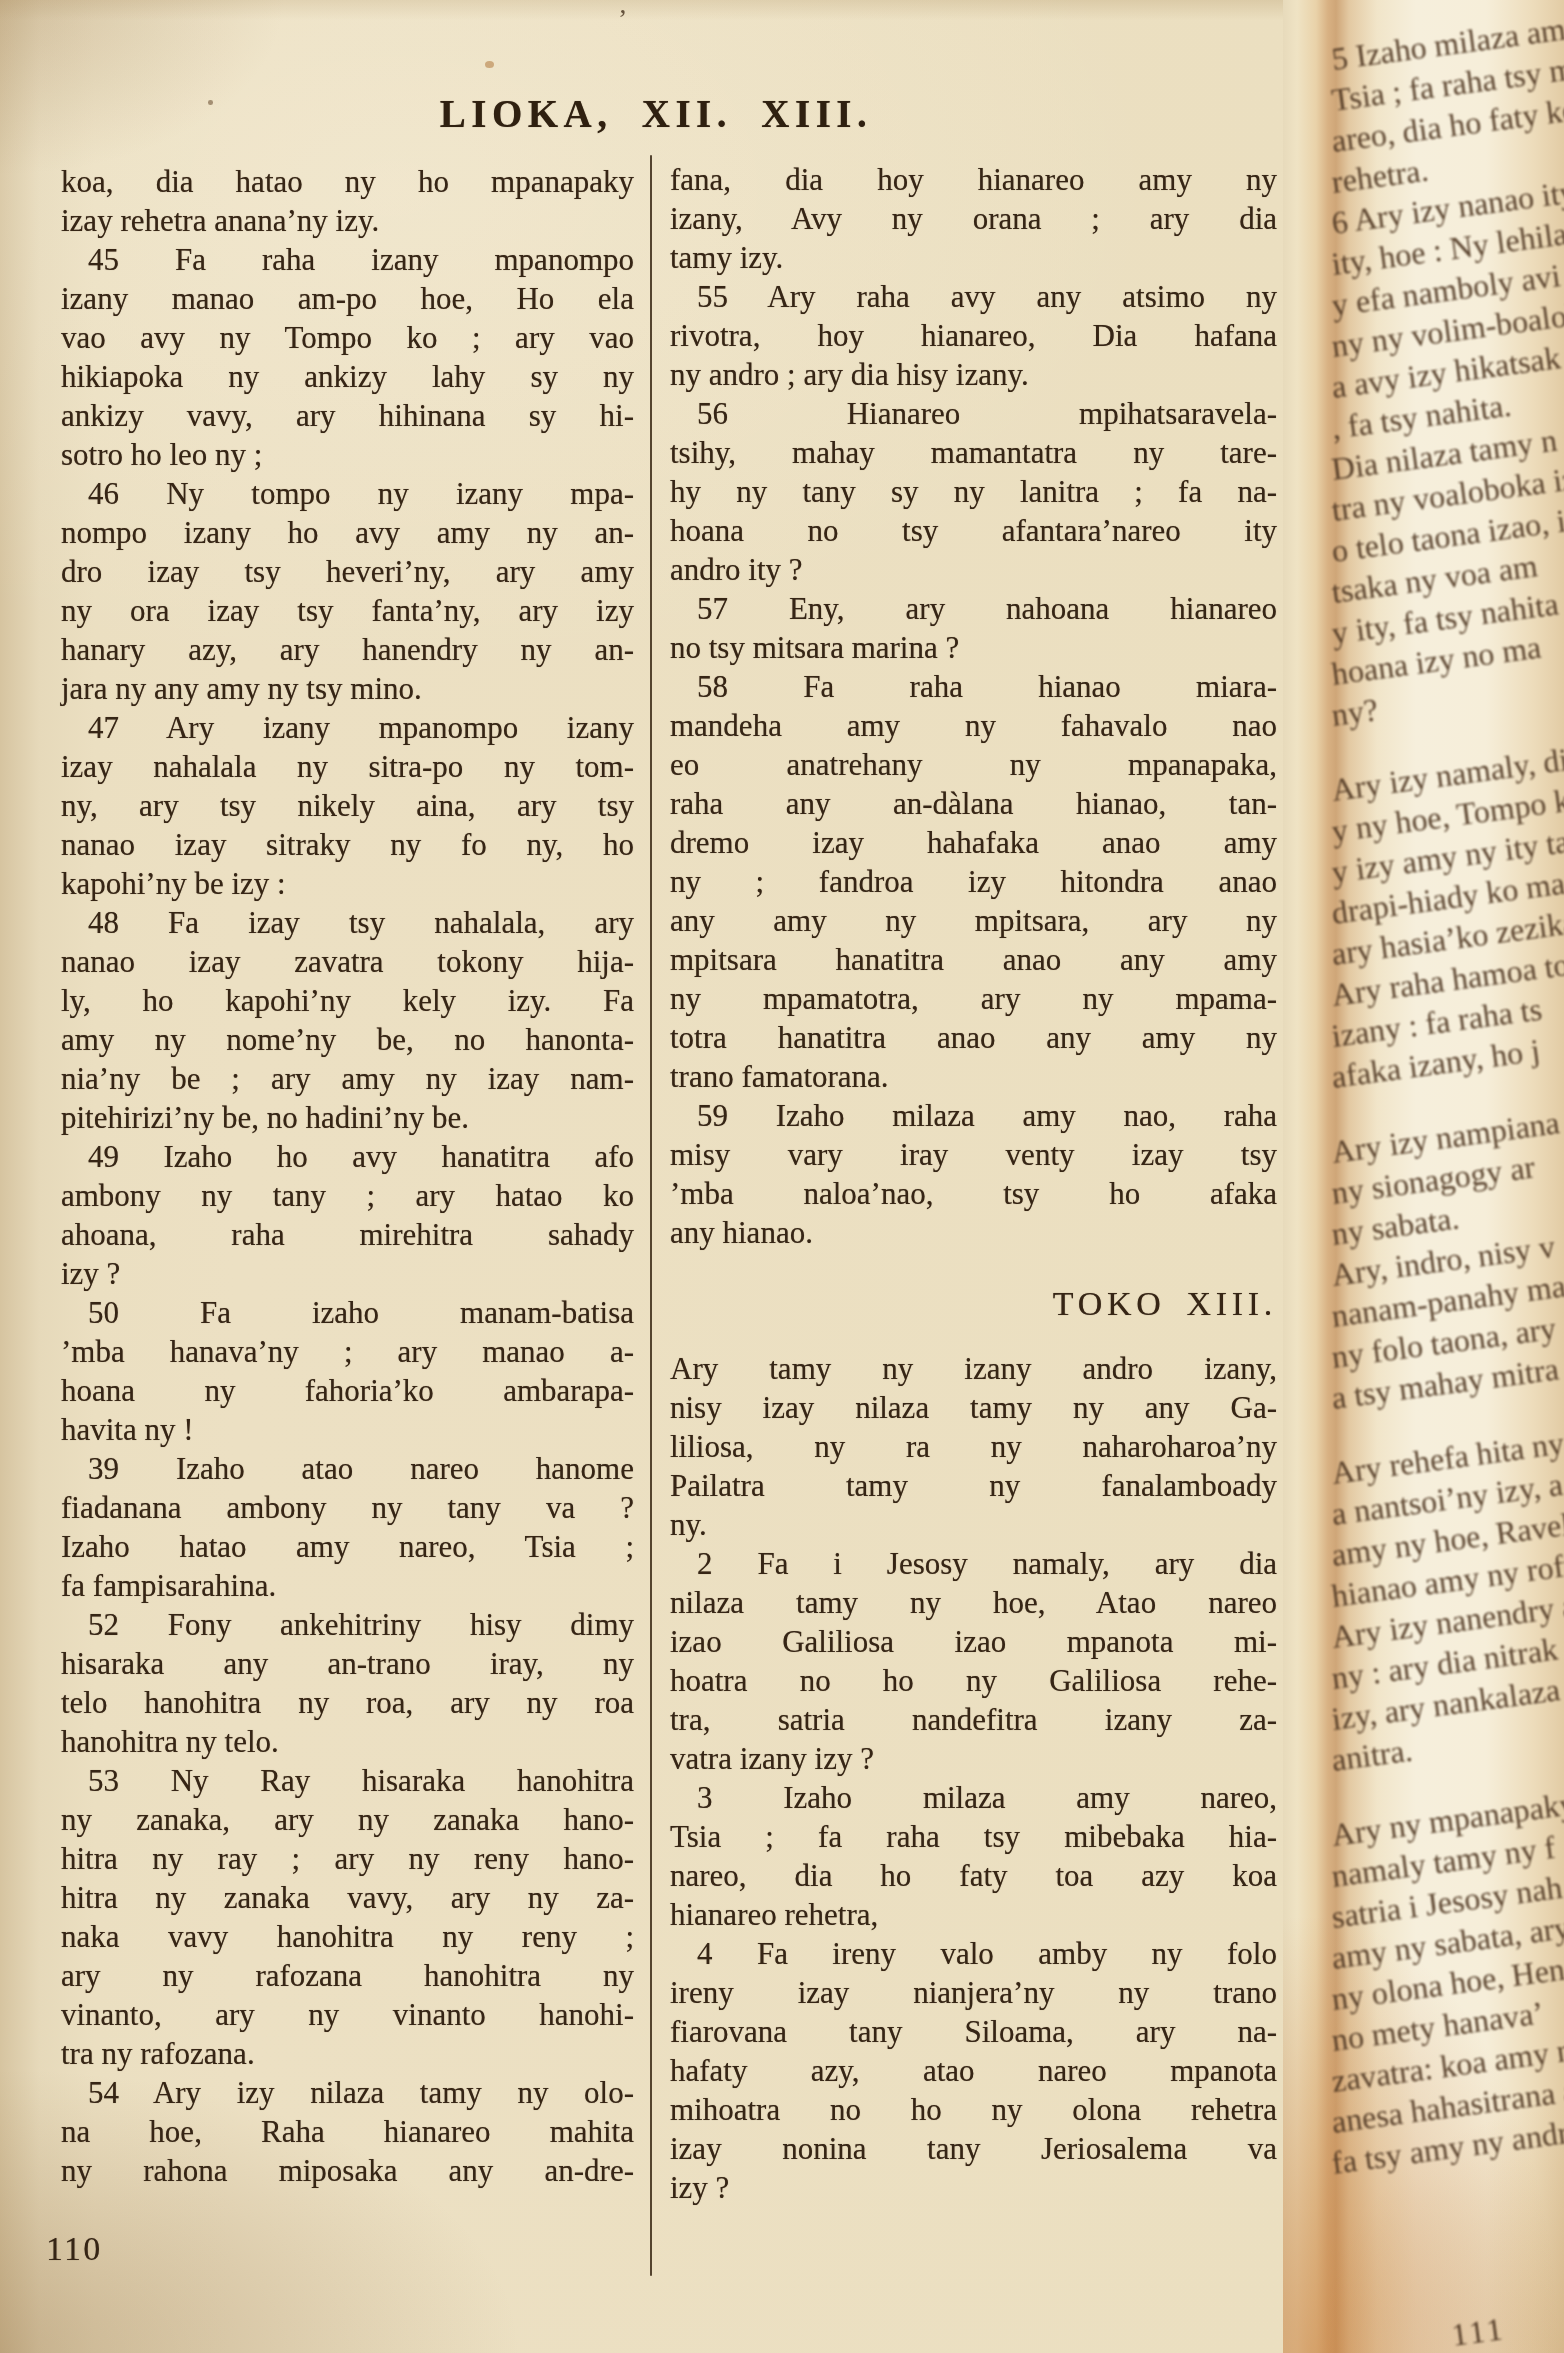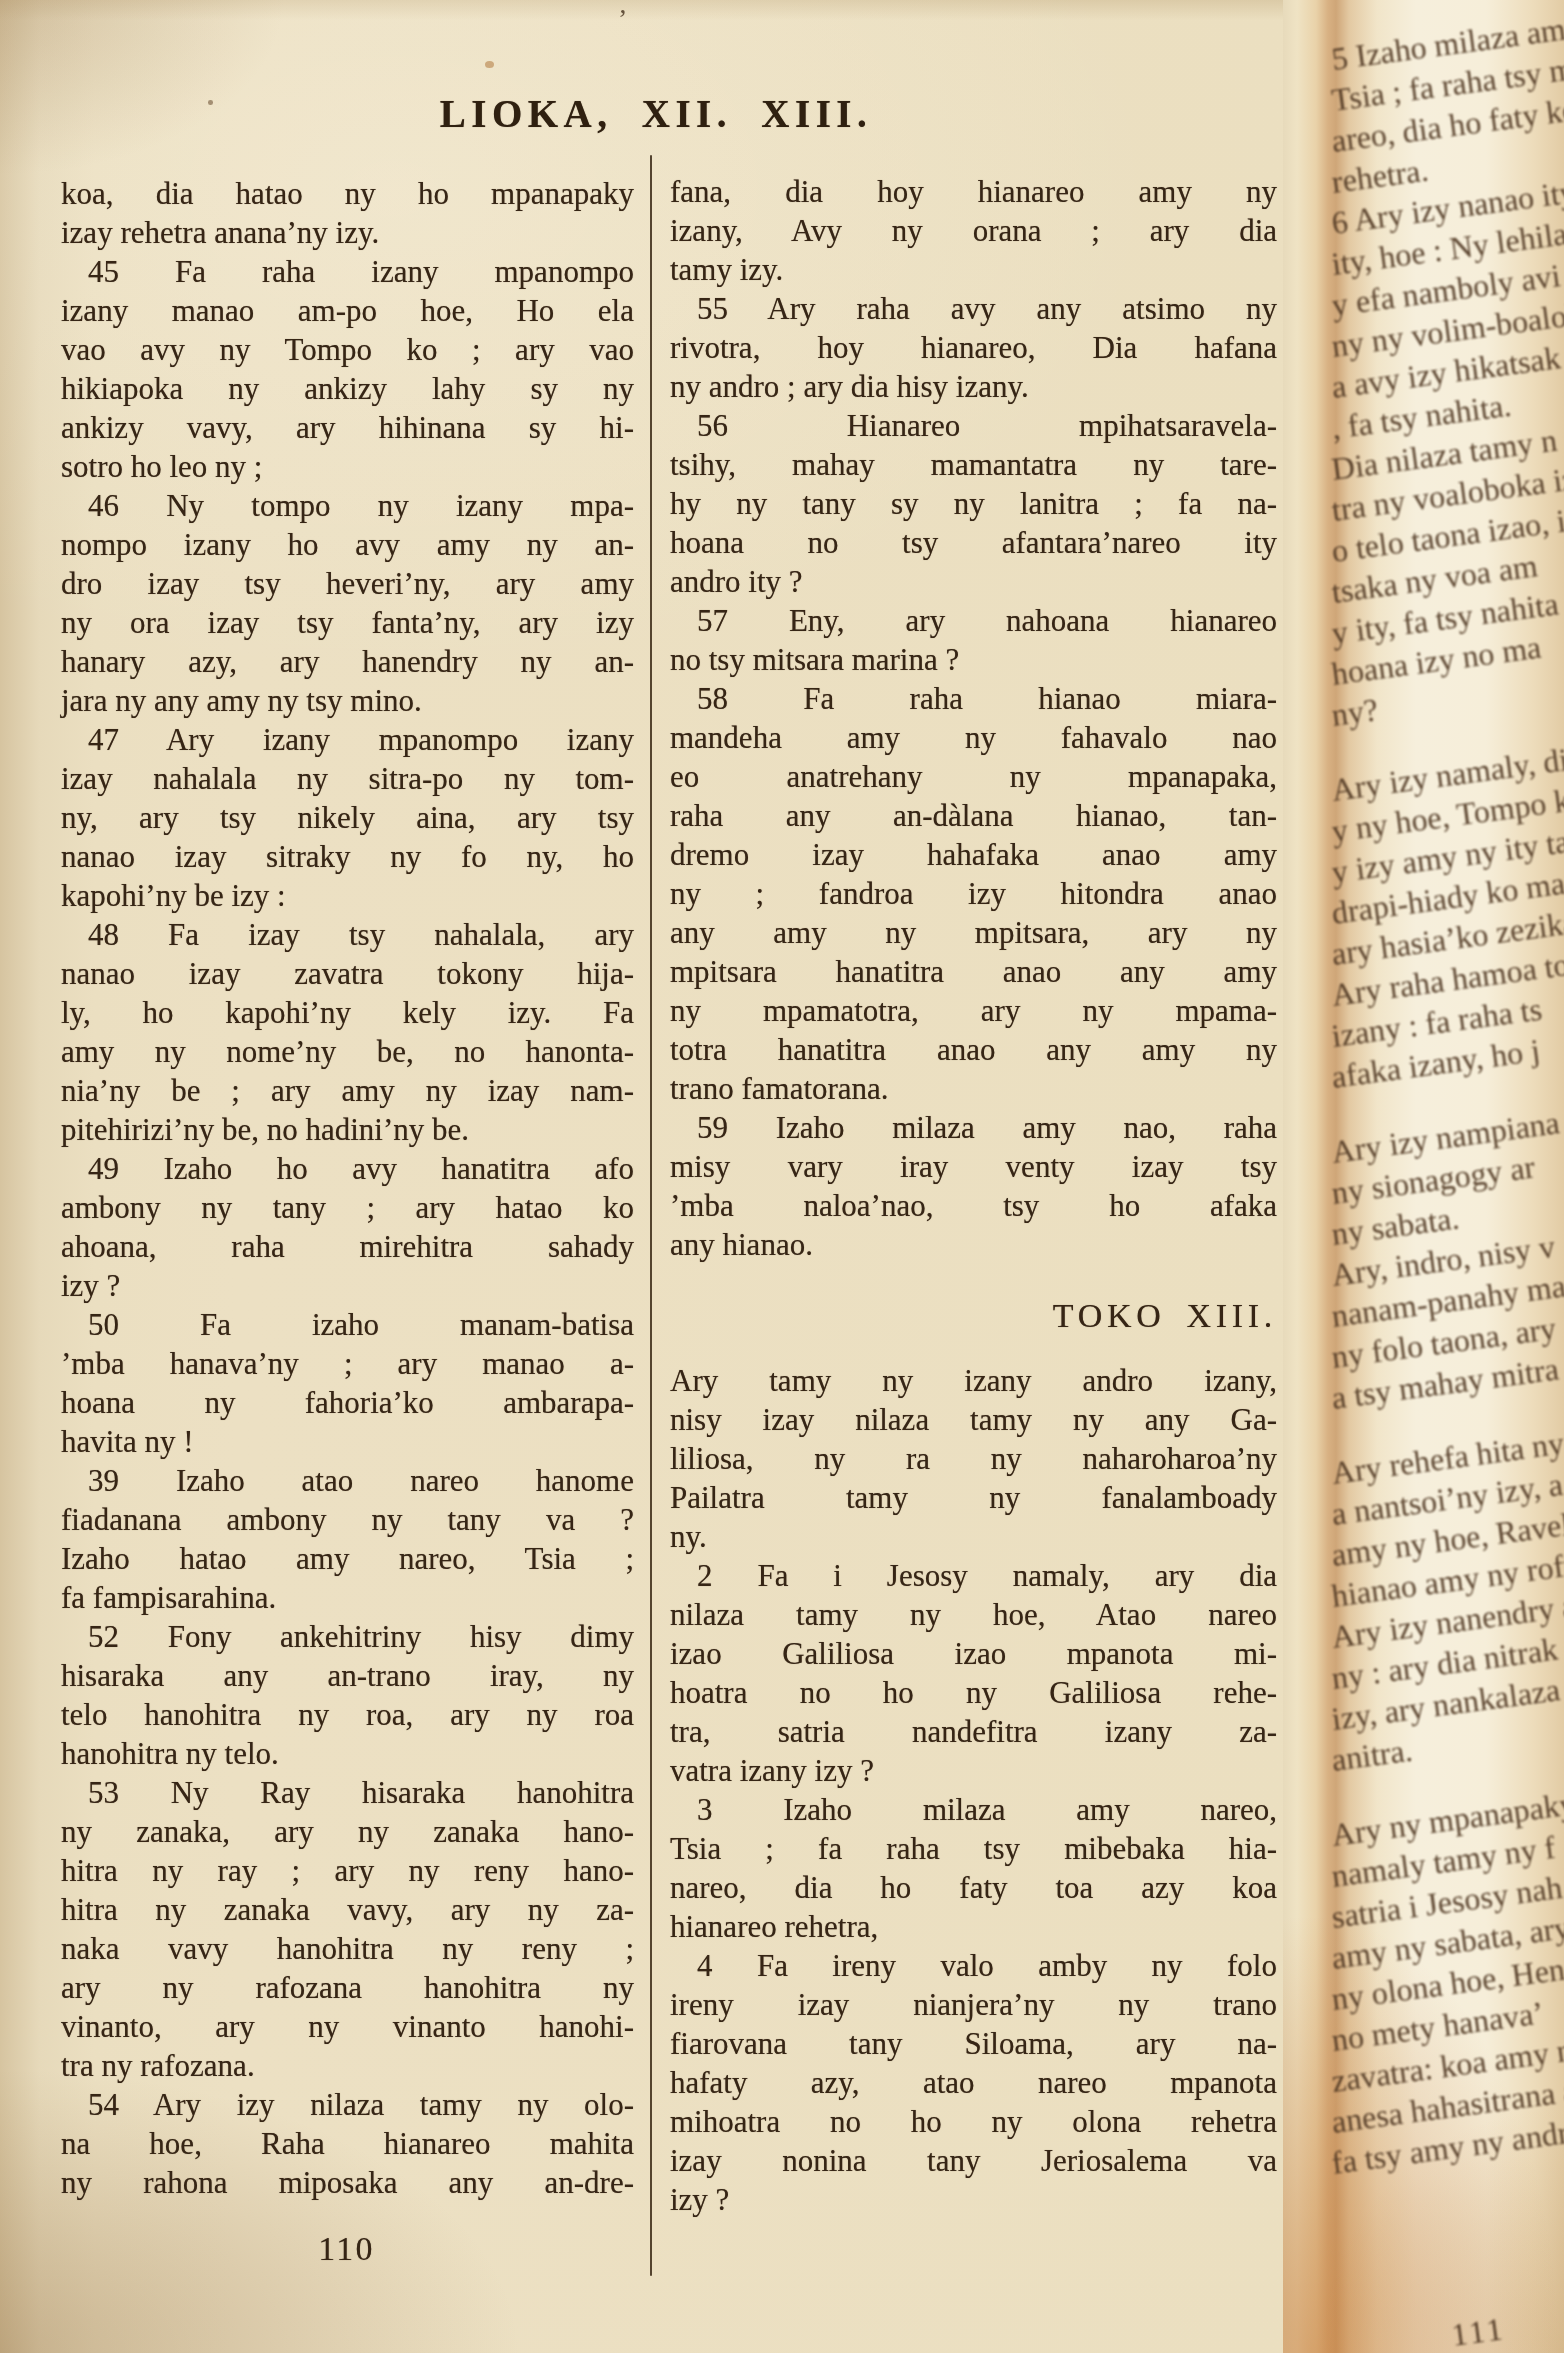--- a/index.html
+++ b/index.html
@@ -26,38 +26,38 @@
     position:absolute;left:59px;top:91px;width:1194px;
     text-align:center;font-size:39px;font-weight:bold;
     letter-spacing:5.5px;word-spacing:14px;color:#2f2010;
     text-shadow:0 0 0.8px rgba(47,32,16,.6);
   }
   .column-divider{
     position:absolute;left:650px;top:155px;width:2.3px;height:2121px;
     background:linear-gradient(180deg,#443category 0%,#3f2d1a 0%, #3f2d1a 100%);
     background:#3f2d1a;opacity:.88;border-radius:1.6px;
   }
-  .text-col{position:absolute;font-size:31px;margin-top:12px;}
+  .text-col{position:absolute;font-size:31px;}
   .col-left{left:61px;top:162px;width:573px;}
   .col-right{left:670px;top:160px;width:607px;}
   .line{
     height:39px;line-height:39px;
     text-shadow:0 0 0.8px rgba(54,37,21,.55);
   }
   .just{text-align:justify;text-align-last:justify;text-justify:inter-word;}
   .end{text-align:left;text-align-last:left;}
   .ind{text-indent:27px;}
   .chapter-heading{
     margin:31px 0 23.5px 0;height:42px;line-height:42px;
     text-align:right;font-size:34px;letter-spacing:4.7px;word-spacing:7.8px;
     text-shadow:0 0 0.8px rgba(54,37,21,.6);
   }
   .page-number{
-    position:absolute;left:60px;top:2230px;width:573px;
-    text-align:center;font-size:34px;letter-spacing:2.3px;
+    position:absolute;left:46px;top:2230px;width:573px;
+    text-align:left;font-size:34px;letter-spacing:2.3px;
     text-shadow:0 0 0.8px rgba(54,37,21,.55);
   }
   
   .next-page-strip{
     position:absolute;left:1283px;top:0;width:282px;height:2354px;overflow:hidden;
     background:
       radial-gradient(344px 610px at 10% 100%, rgba(196,120,52,.55), transparent 72%),
       radial-gradient(329px 329px at 100% 100%, rgba(180,130,70,.28), transparent 75%),
       linear-gradient(90deg, #e7dabb 0px, #efe3c4 14px, #e9d2a9 33px, #d8b183 45px,
         var(--gutter) 53px, #e3c9a2 66px, #f1e5c9 94px, var(--next_paper) 133px,

